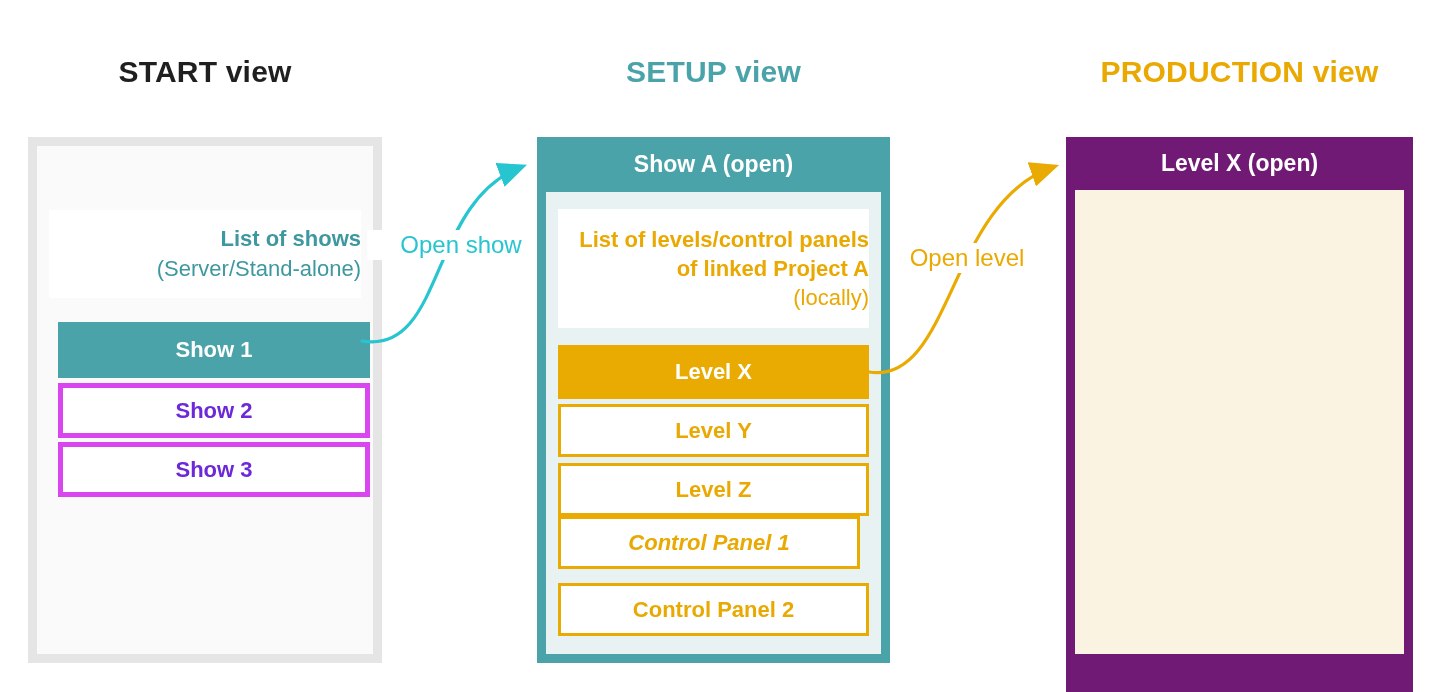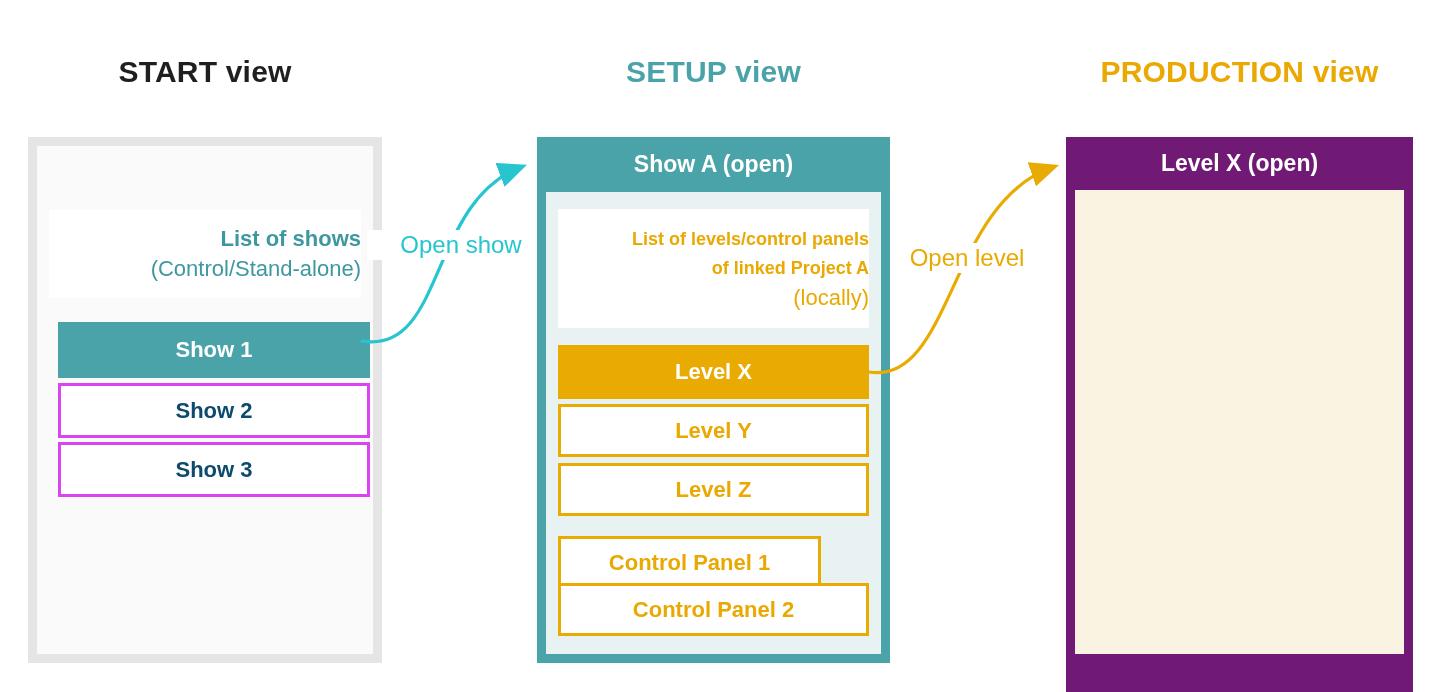--- a/index.html
+++ b/index.html
@@ -19,43 +19,43 @@
 
   .info-box{position:absolute;background:#ffffff;display:flex;flex-direction:column;
     align-items:flex-end;justify-content:center;text-align:center;}
   .start-info{left:12px;top:64px;width:312px;height:88px;color:#3E98A0;}
   .start-info .l1{font-size:22px;font-weight:700;line-height:30px;}
   .start-info .l2{font-size:22px;line-height:30px;}
 
   .btn{position:absolute;box-sizing:border-box;display:flex;align-items:center;
     justify-content:center;font-size:22px;font-weight:700;}
   .teal-filled{background:#4AA3A9;color:#ffffff;}
-  .teal-outline{background:#ffffff;color:#0c4a6e;border:3px solid #d946ef;}
+  .teal-outline{background:#ffffff;color:#6d28d9;border:5px solid #d946ef;}
   .orange-filled{background:#E9AA02;color:#ffffff;}
   .orange-outline{background:#ffffff;color:#E9A902;border:3px solid #E9AA02;}
 
   .show1{left:21px;top:176px;width:312px;height:56px;}
   .show2{left:21px;top:237px;width:312px;height:55px;}
   .show3{left:21px;top:296px;width:312px;height:55px;}
 
   
   .setup-panel{position:absolute;left:537px;top:137px;width:353px;height:526px;
     background:#4AA3A9;}
   .panel-header{position:absolute;left:0;top:0;width:100%;display:flex;align-items:center;
     justify-content:center;color:#ffffff;font-size:23px;font-weight:700;}
   .setup-panel .panel-header{height:55px;}
   .setup-content{position:absolute;left:9px;top:55px;width:335px;height:462px;
     background:#E9F2F2;}
   .setup-info{left:12px;top:17px;width:311px;height:119px;color:#E9A902;}
-  .setup-info .l1,.setup-info .l2{font-size:18px;font-weight:700;line-height:29px;}
+  .setup-info .l1,.setup-info .l2{font-size:22px;font-weight:700;line-height:29px;}
   .setup-info .l3{font-size:22px;line-height:29px;}
   .levelX{left:12px;top:153px;width:311px;height:54px;}
   .levelY{left:12px;top:212px;width:311px;height:53px;}
   .levelZ{left:12px;top:271px;width:311px;height:53px;}
-  .cp1{left:12px;top:344px;width:263px;height:53px;}
+  .cp1{left:12px;top:324px;width:302px;height:53px;font-style:italic;}
   .cp2{left:12px;top:391px;width:311px;height:53px;}
 
   
   .production-panel{position:absolute;left:1066px;top:137px;width:347px;height:638px;
     background:#701a75;}
   .production-panel .panel-header{height:53px;}
   .production-content{position:absolute;left:9px;top:53px;width:329px;height:464px;
     background:#FAF3E2;}
 
   
@@ -71,21 +71,21 @@
 <div class="canvas">
 
   <div class="col-title title-start">START view</div>
   <div class="col-title title-setup">SETUP view</div>
   <div class="col-title title-production">PRODUCTION view</div>
 
   <div class="start-panel">
     <div class="inner">
       <div class="info-box start-info">
         <div class="l1">List of shows</div>
-        <div class="l2">(Control/Stand-alone)</div>
+        <div class="l2">(Server/Stand-alone)</div>
       </div>
       <div class="btn teal-filled show1">Show 1</div>
       <div class="btn teal-outline show2">Show 2</div>
       <div class="btn teal-outline show3">Show 3</div>
     </div>
   </div>
 
   <div class="setup-panel">
     <div class="panel-header">Show A (open)</div>
     <div class="setup-content">

